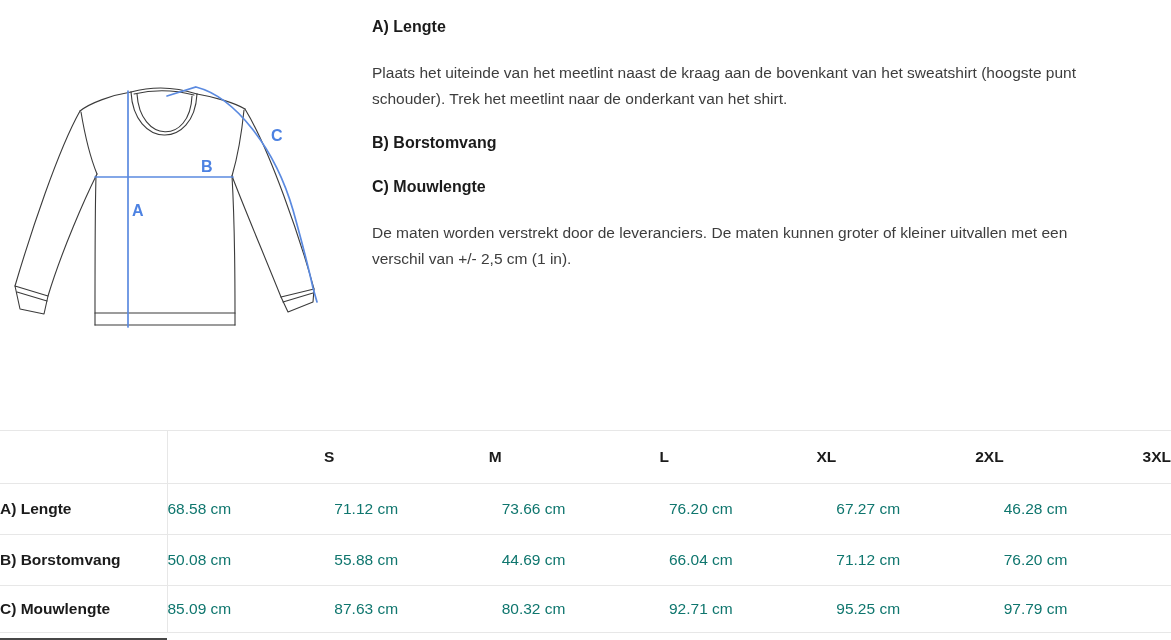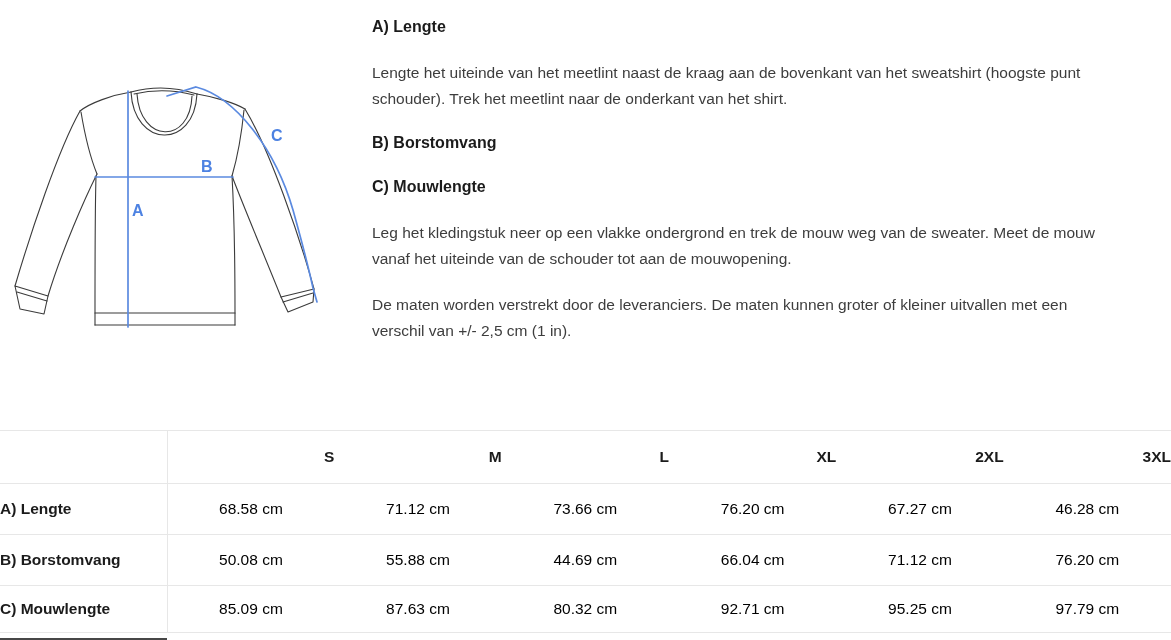--- a/index.html
+++ b/index.html
@@ -53,22 +53,22 @@
   }
   th.col-header {
     font-weight: bold; color: #1b1b1b;
     text-align: right; padding-right: 12px;
   }
   th.row-label {
     font-weight: bold; color: #1b1b1b;
     text-align: left; padding-left: 14px;
   }
   td.value-cell {
-    text-align: center; padding-right: 12px;
-    color: #000000; font-weight: normal;
+    text-align: left; padding-right: 12px;
+    color: #0f766e; font-weight: normal;
   }
 
   .bottom-partial-bar {
     position: absolute; left: 0; bottom: 0;
     width: 167px; height: 2px;
     background: #474747;
   }
 
   .measure-label {
     font-family: "Liberation Sans", sans-serif;
@@ -124,26 +124,25 @@
       <g fill="#4d82e2">
         <text class="measure-label" x="132" y="216">A</text>
         <text class="measure-label" x="201" y="172">B</text>
         <text class="measure-label" x="271" y="141">C</text>
       </g>
     </svg>
   </div>
 
   <div class="text-col">
     <h3 class="section-heading">A) Lengte</h3>
-    <p class="section-body">Lengte het uiteinde van het meetlint naast de kraag aan de bovenkant van het sweatshirt (hoogste punt schouder). Trek het meetlint naar de onderkant van het shirt.</p>
+    <p class="section-body">Plaats het uiteinde van het meetlint naast de kraag aan de bovenkant van het sweatshirt (hoogste punt schouder). Trek het meetlint naar de onderkant van het shirt.</p>
 
     <h3 class="section-heading">B) Borstomvang</h3>
 
     <h3 class="section-heading">C) Mouwlengte</h3>
-    <p class="section-body">Leg het kledingstuk neer op een vlakke ondergrond en trek de mouw weg van de sweater. Meet de mouw vanaf het uiteinde van de schouder tot aan de mouwopening.</p>
 
     <p class="disclaimer">De maten worden verstrekt door de leveranciers. De maten kunnen groter of kleiner uitvallen met een verschil van +/- 2,5 cm (1 in).</p>
   </div>
 
 </div>
 
 <table class="size-table">
   <colgroup>
     <col class="c0">
       <col>

